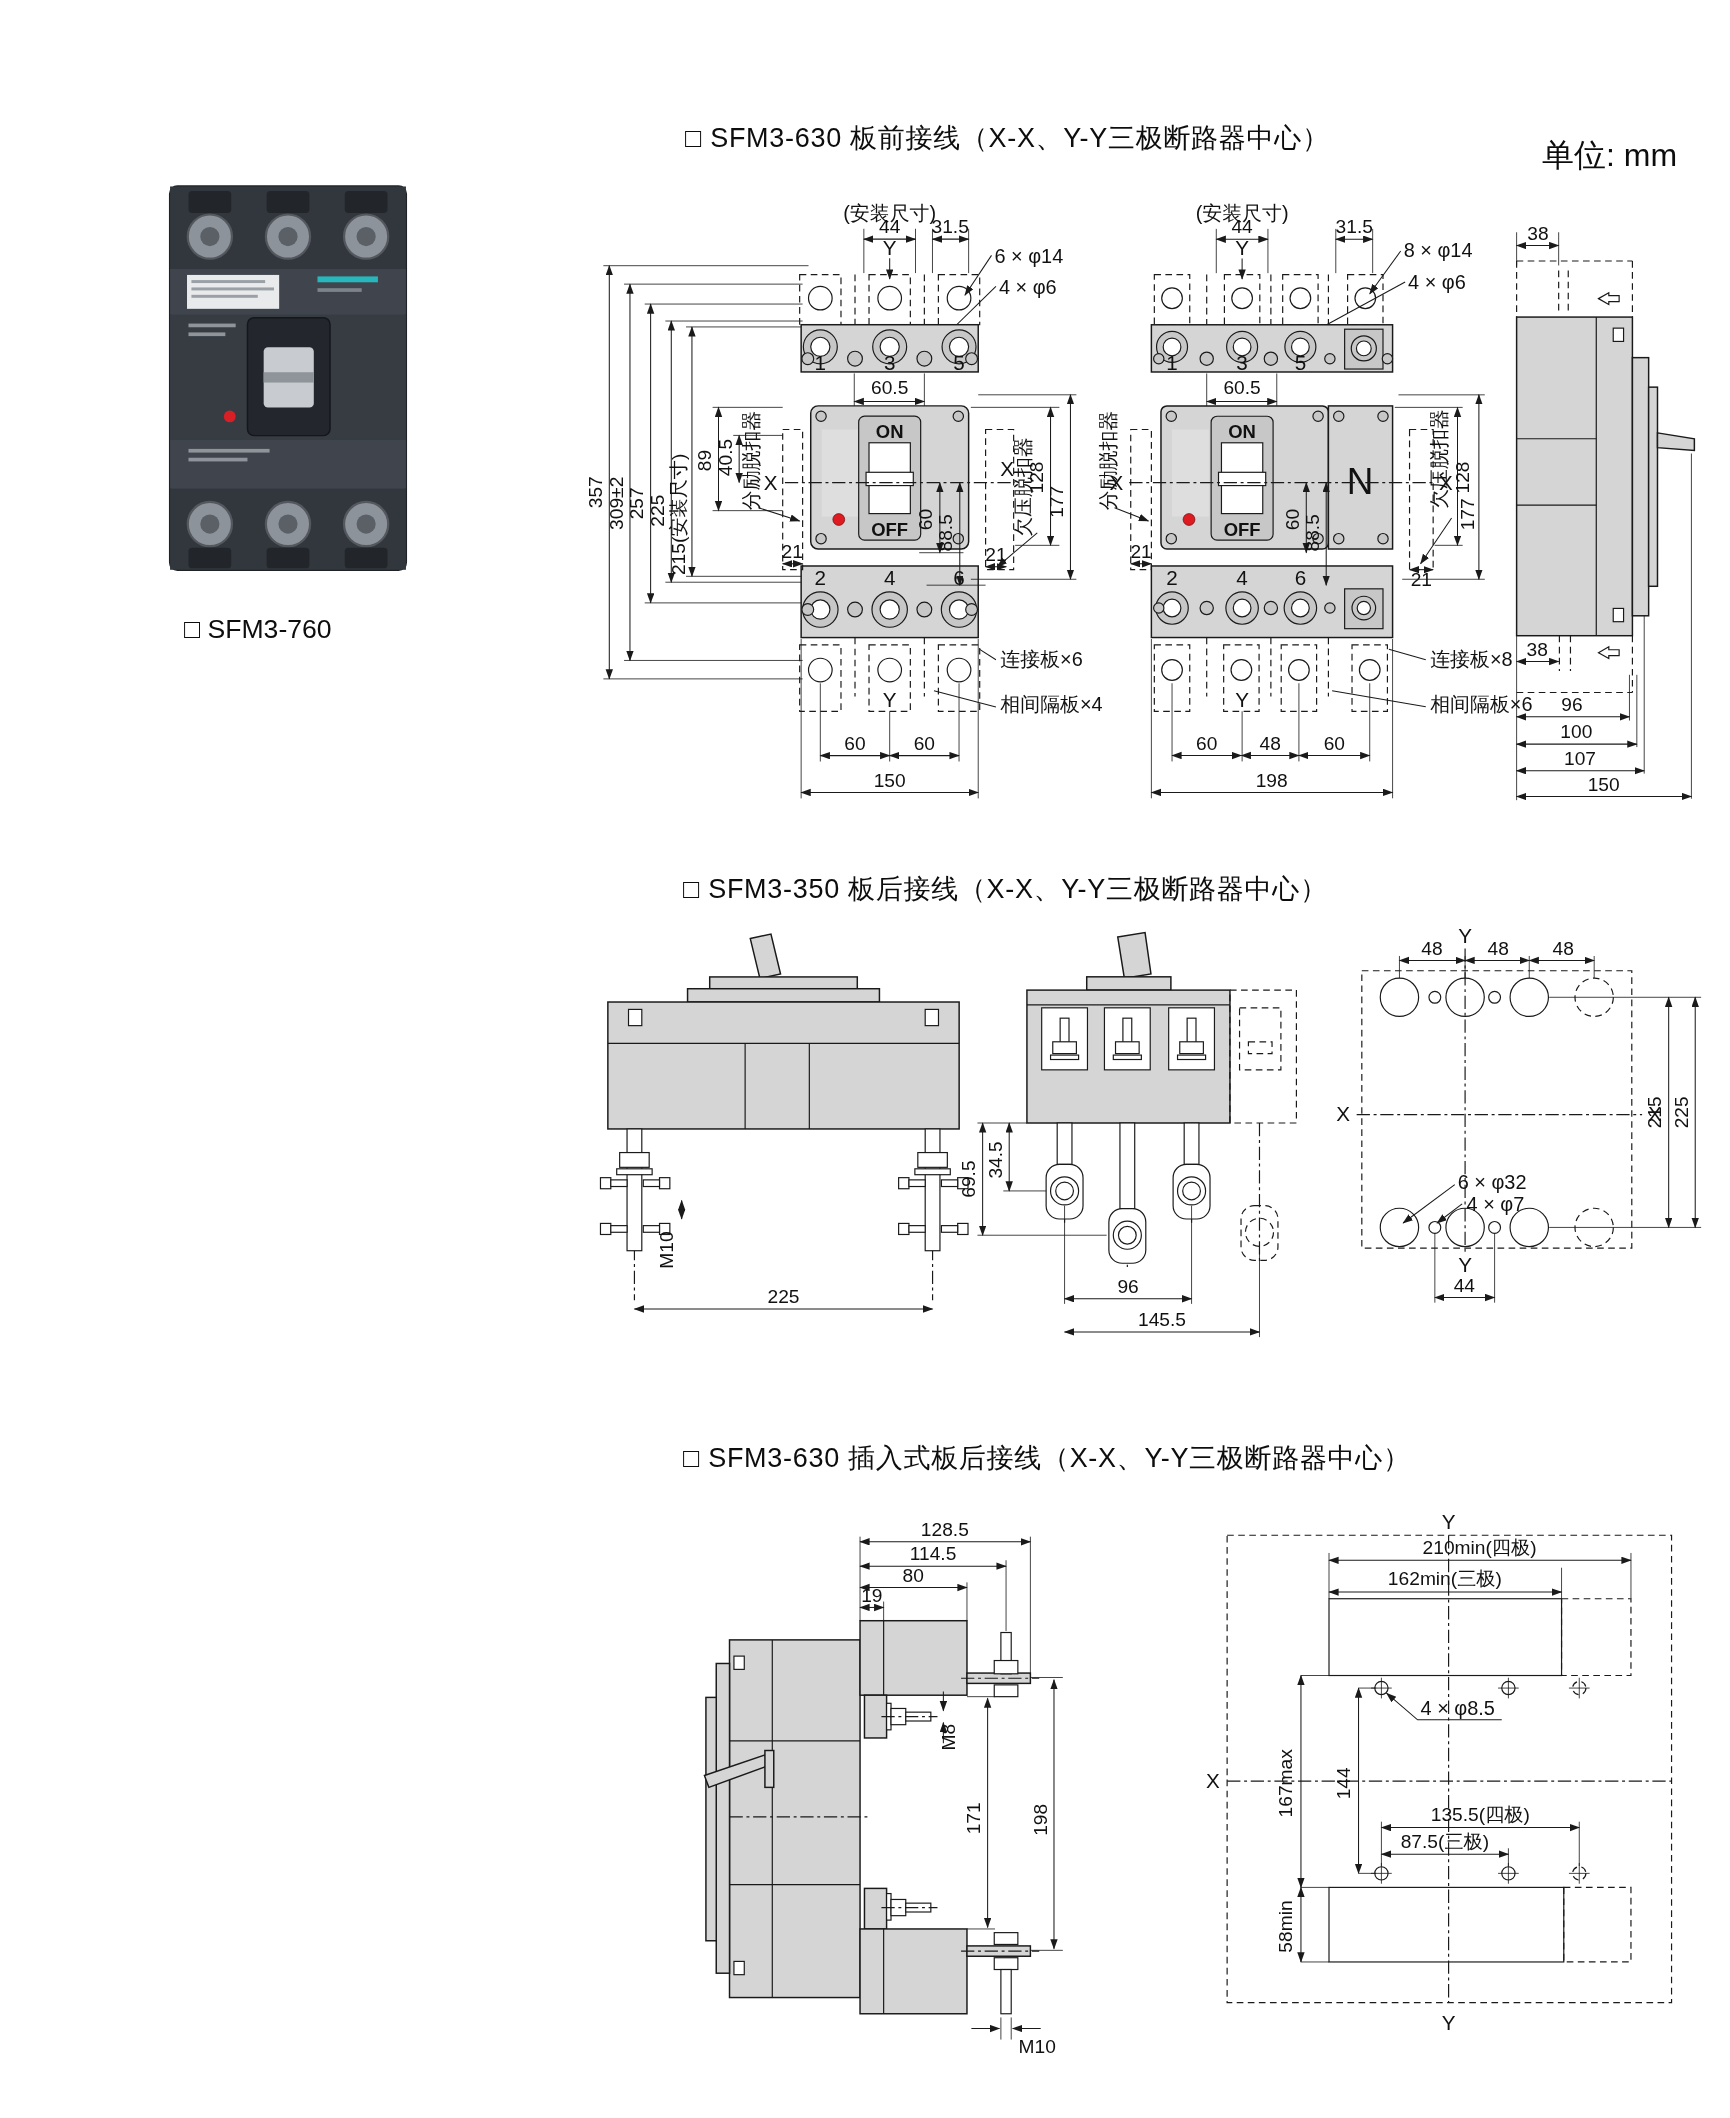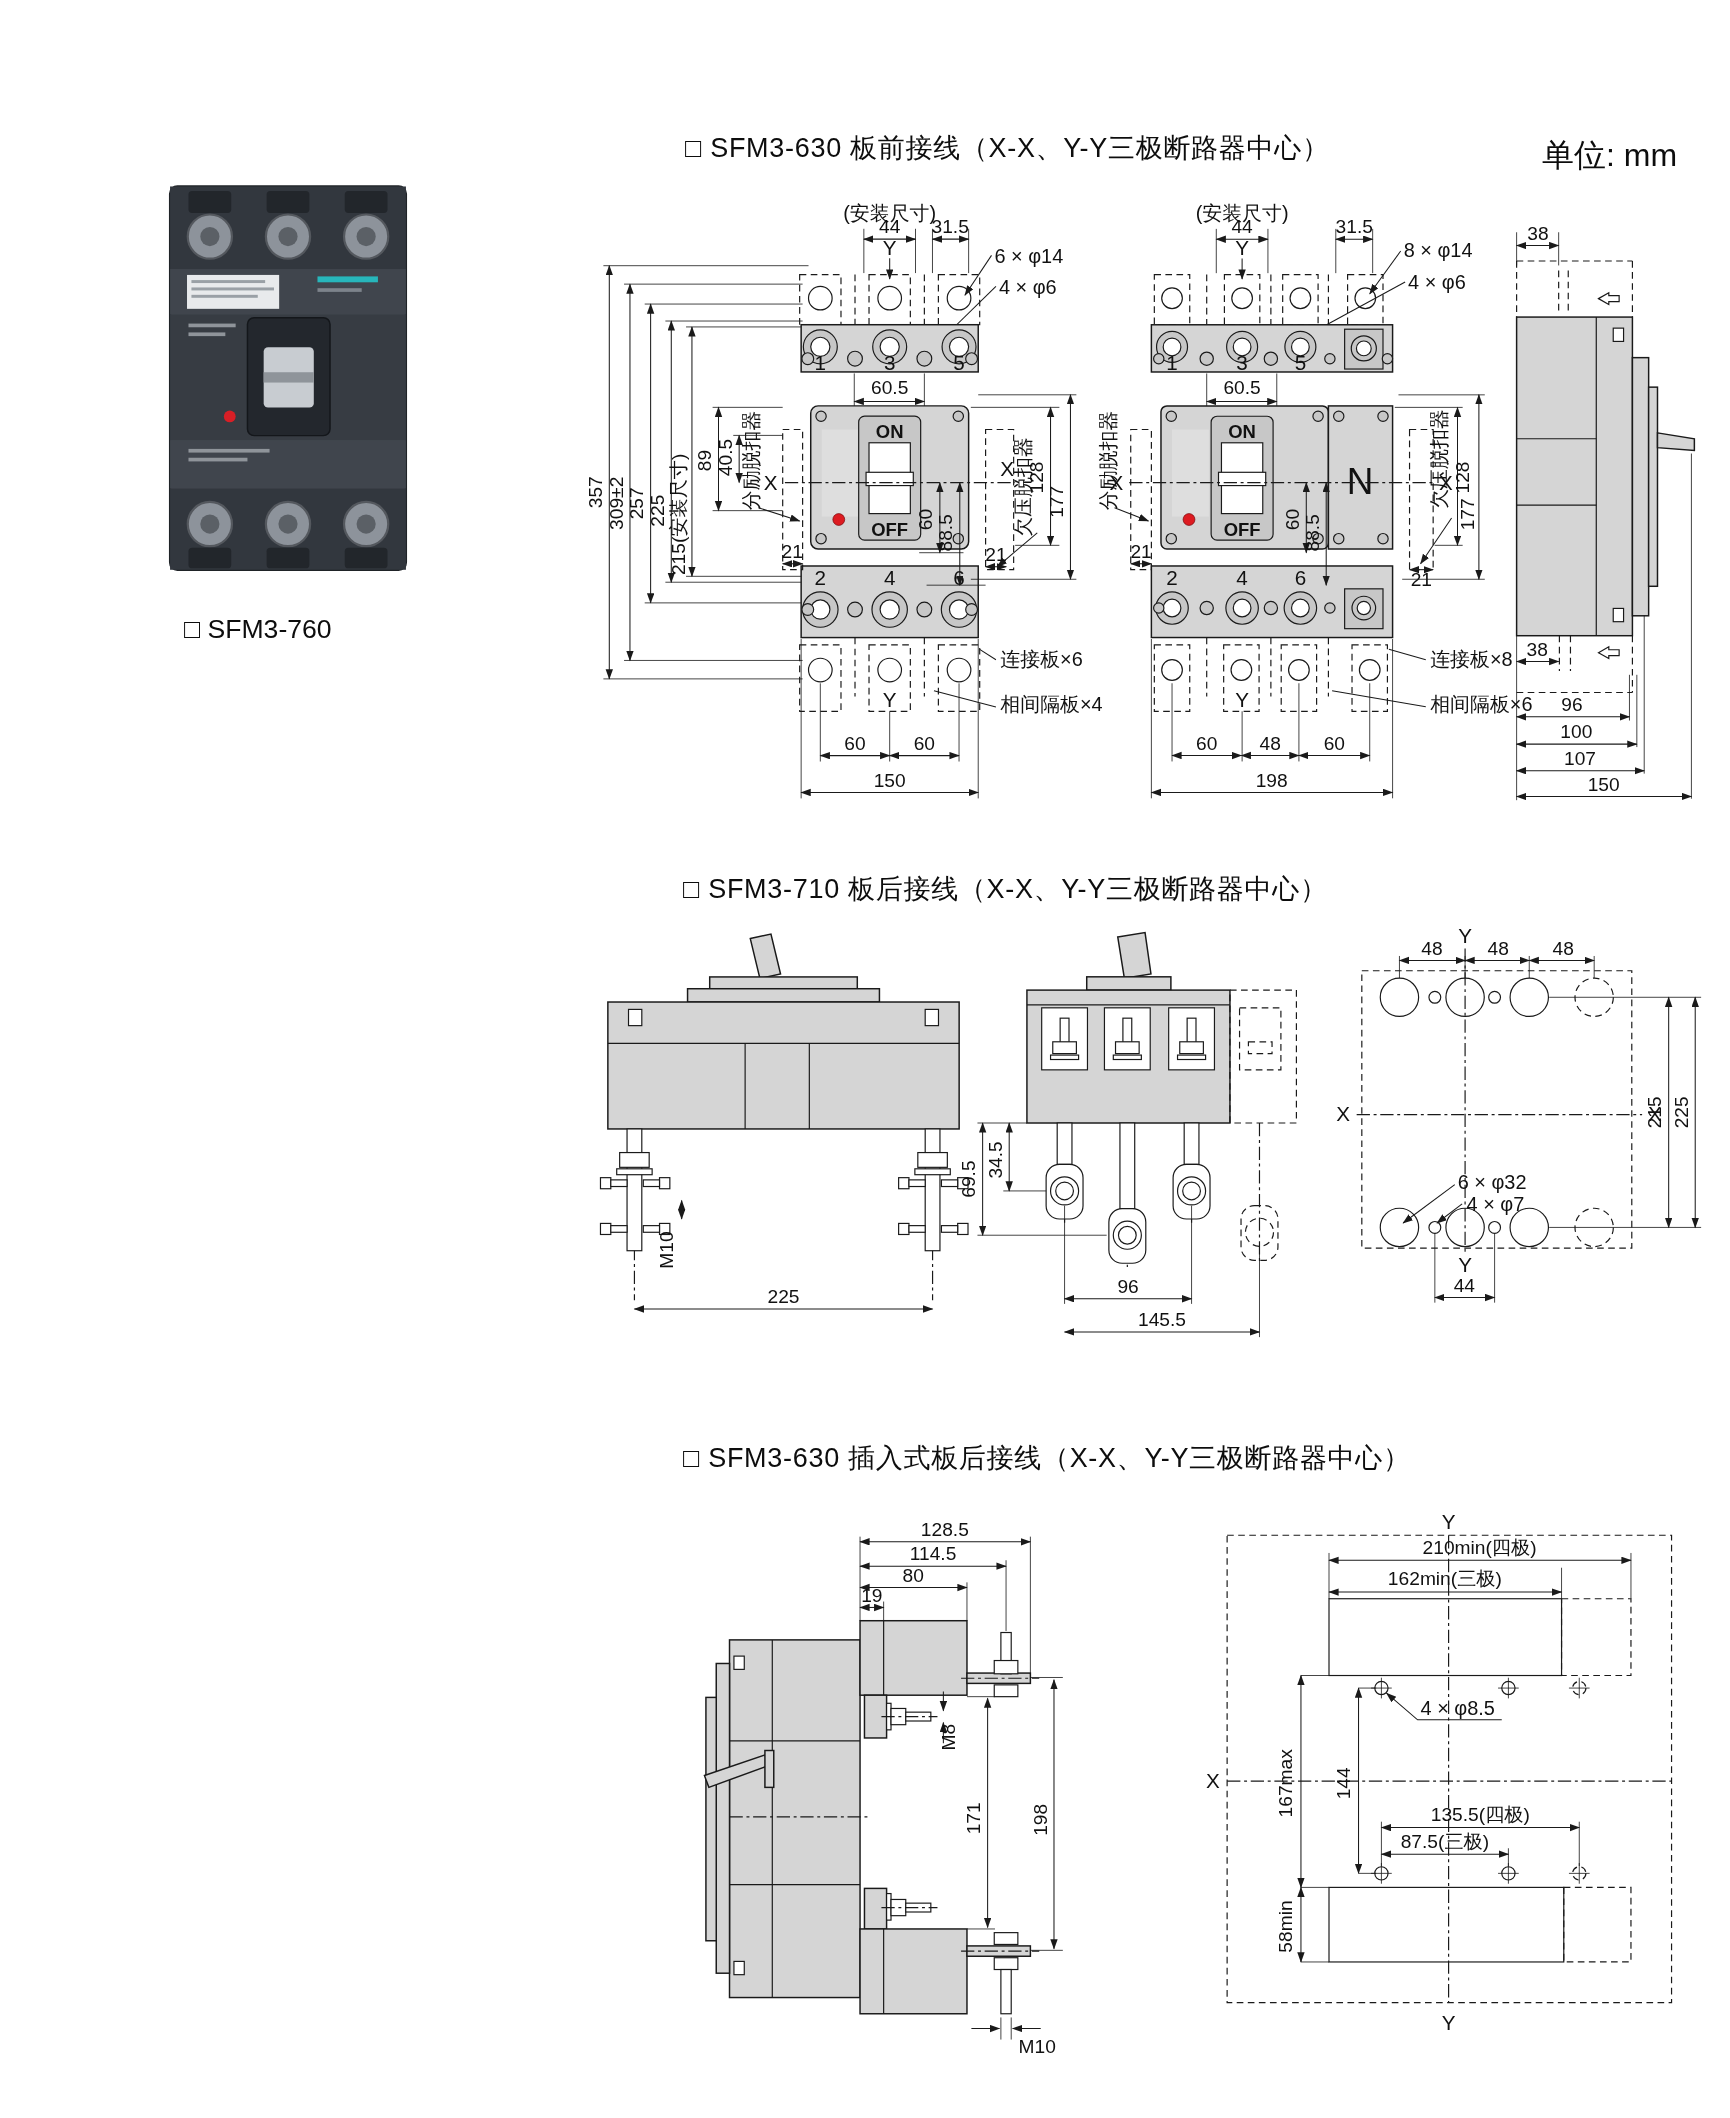--- a/index.html
+++ b/index.html
@@ -71,23 +71,23 @@
     <circle cx="69" cy="468" r="13" fill="#5b6066"></circle>
       <circle cx="175" cy="468" r="13" fill="#5b6066"></circle>
       <circle cx="281" cy="468" r="13" fill="#5b6066"></circle>
     <rect x="40" y="500" width="58" height="28" rx="5" fill="#22262b"></rect>
     <rect x="146" y="500" width="58" height="28" rx="5" fill="#22262b"></rect>
     <rect x="252" y="500" width="58" height="28" rx="5" fill="#22262b"></rect>
   </g>
 </svg>
 
 <div class="abs plabel" style="left:184px;top:614px">□ SFM3-760</div>
-<div class="abs title" style="left:685px;top:130px">□ SFM3-630 板前接线（X-X、Y-Y三极断路器中心）</div>
+<div class="abs title" style="left:685px;top:120px">□ SFM3-630 板前接线（X-X、Y-Y三极断路器中心）</div>
 <div class="abs unit" style="left:1542px;top:134px">单位: mm</div>
-<div class="abs title" style="left:683px;top:871px">□ SFM3-710 板后接线（X-X、Y-Y三极断路器中心）</div>
+<div class="abs title" style="left:683px;top:871px">□ SFM3-350 板后接线（X-X、Y-Y三极断路器中心）</div>
 <div class="abs title" style="left:683px;top:1440px">□ SFM3-630 插入式板后接线（X-X、Y-Y三极断路器中心）</div>
 
 <svg class="abs" style="left:587px;top:186px" width="491" height="653" viewBox="0 0 665 885">
   <g>
     <line class="dl" x1="30" y1="108" x2="30" y2="668" marker-start="url(#ar)" marker-end="url(#ar)"></line>
     <line class="dl" x1="58" y1="133" x2="58" y2="643" marker-start="url(#ar)" marker-end="url(#ar)"></line>
     <line class="dl" x1="86" y1="160" x2="86" y2="565" marker-start="url(#ar)" marker-end="url(#ar)"></line>
     <line class="dl" x1="114" y1="183" x2="114" y2="537" marker-start="url(#ar)" marker-end="url(#ar)"></line>
     <line class="dl" x1="142" y1="191" x2="142" y2="529" marker-start="url(#ar)" marker-end="url(#ar)"></line>
     <line class="xl" x1="22" y1="108" x2="300" y2="108"></line>

